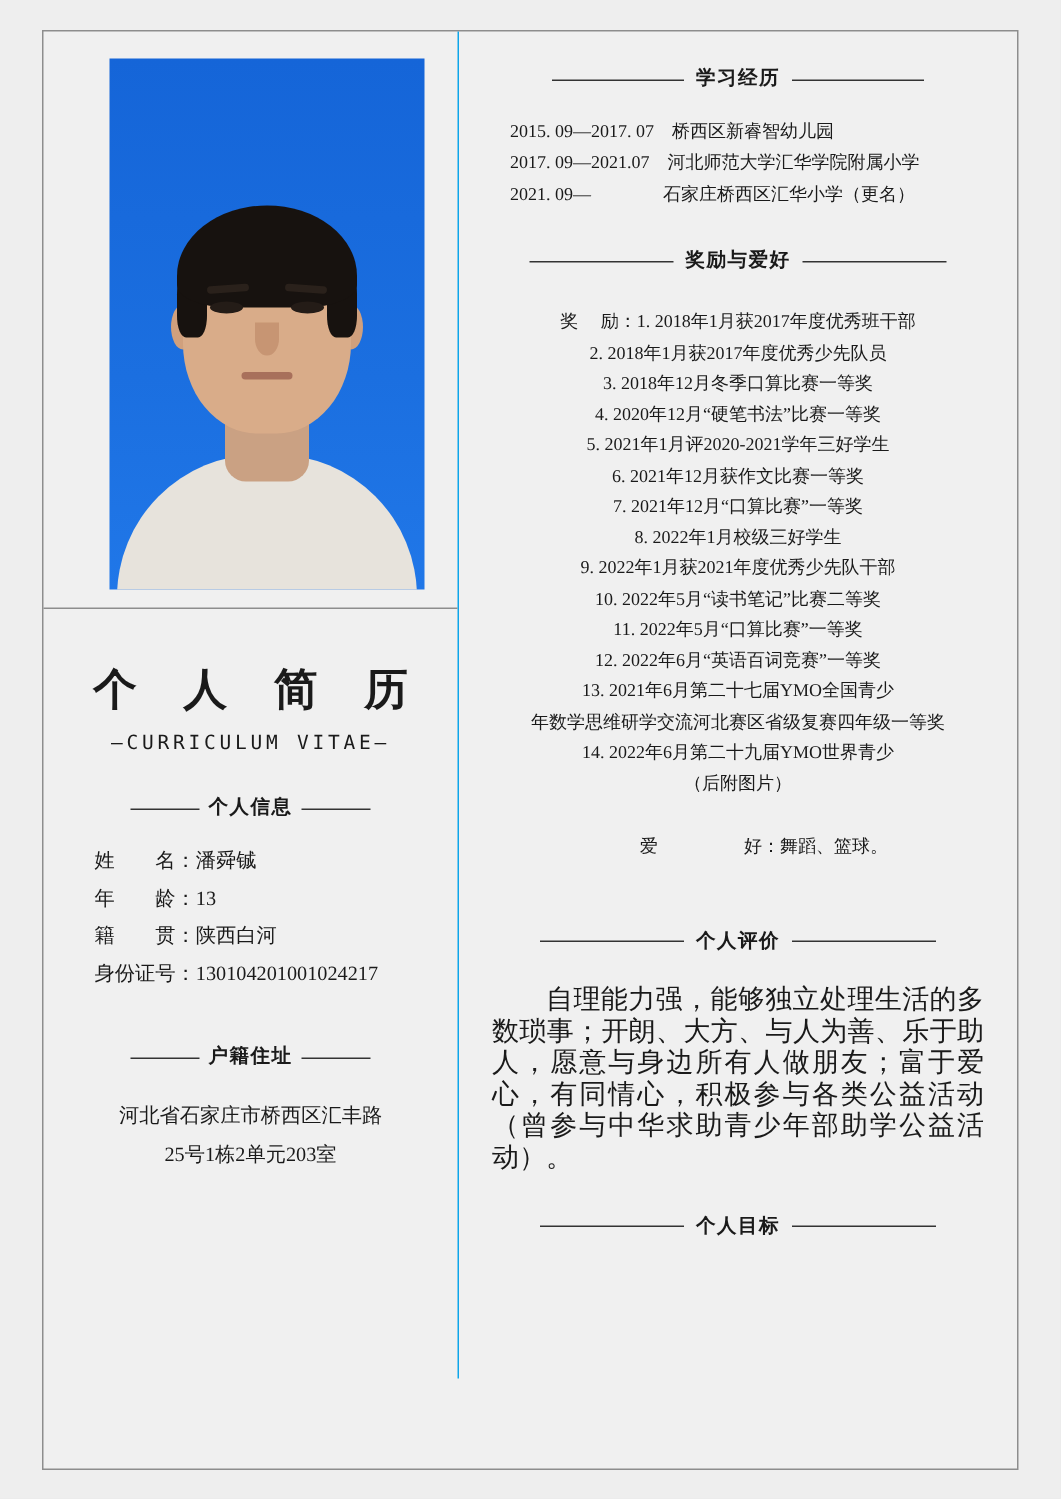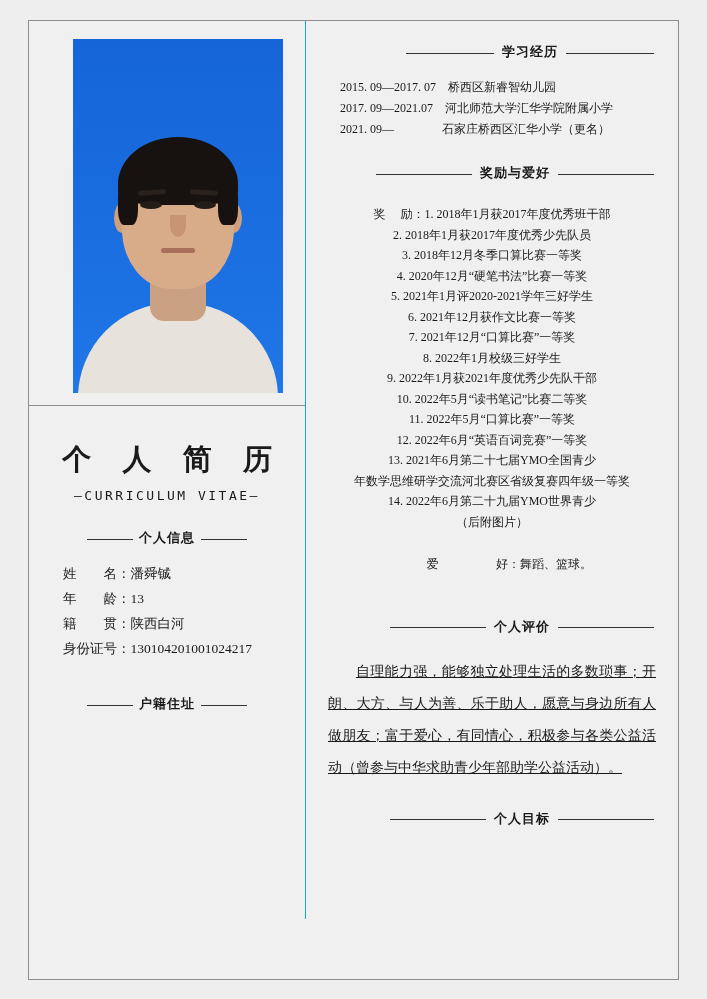--- a/index.html
+++ b/index.html
@@ -217,21 +217,21 @@
   }
   .addr {
     text-align: center;
     font-size: 13.5px;
     line-height: 26px;
     padding: 4px 26px 0 26px;
   }
 
   
   .r-sect-head {
-    text-align: right;
+    text-align: center;
     font-size: 13px;
     font-weight: bold;
     margin: 4px 0 16px 0;
     letter-spacing: 1px;
   }
   .r-sect-head .rule {
     display: inline-block;
     width: 88px;
     border-top: 1px solid #333;
     vertical-align: middle;
@@ -255,26 +255,25 @@
   .aw-item {
     text-align: center;
   }
   .hobby {
     white-space: pre;
     padding-left: 14px;
     margin-top: 2px;
     font-family: Liberation Mono, monospace;
   }
   .evalu {
-    font-size: 14px;
-    line-height: 32px;
+    font-size: 18px;
+    line-height: 21px;
     text-align: justify;
     padding: 4px 6px 0 6px;
     text-indent: 2em;
-    text-decoration: underline;
   }
   .goal {
     font-size: 14px;
     padding: 12px 0 0 46px;
   }
 
   
   .footer {
     position: absolute;
     left: 0;
@@ -343,20 +342,24 @@
           <div class="info-row">
             <span class="info-label">身份证号：</span>
             <span class="info-value">130104201001024217</span>
           </div>
         </div>
 
         <div class="sect-head" style="margin-top:34px;">
           <span class="rule"></span><span>户籍住址</span><span class="rule"></span>
         </div>
 
+        <div class="addr">
+          <div>河北省石家庄市桥西区汇丰路</div>
+          <div>25号1栋2单元203室</div>
+        </div>
 
       </div>
 
       <div class="col-right">
 
         <div class="r-sect-head">
           <span class="rule"></span><span>学习经历</span><span class="rule"></span>
         </div>
 
         <div class="edu">

